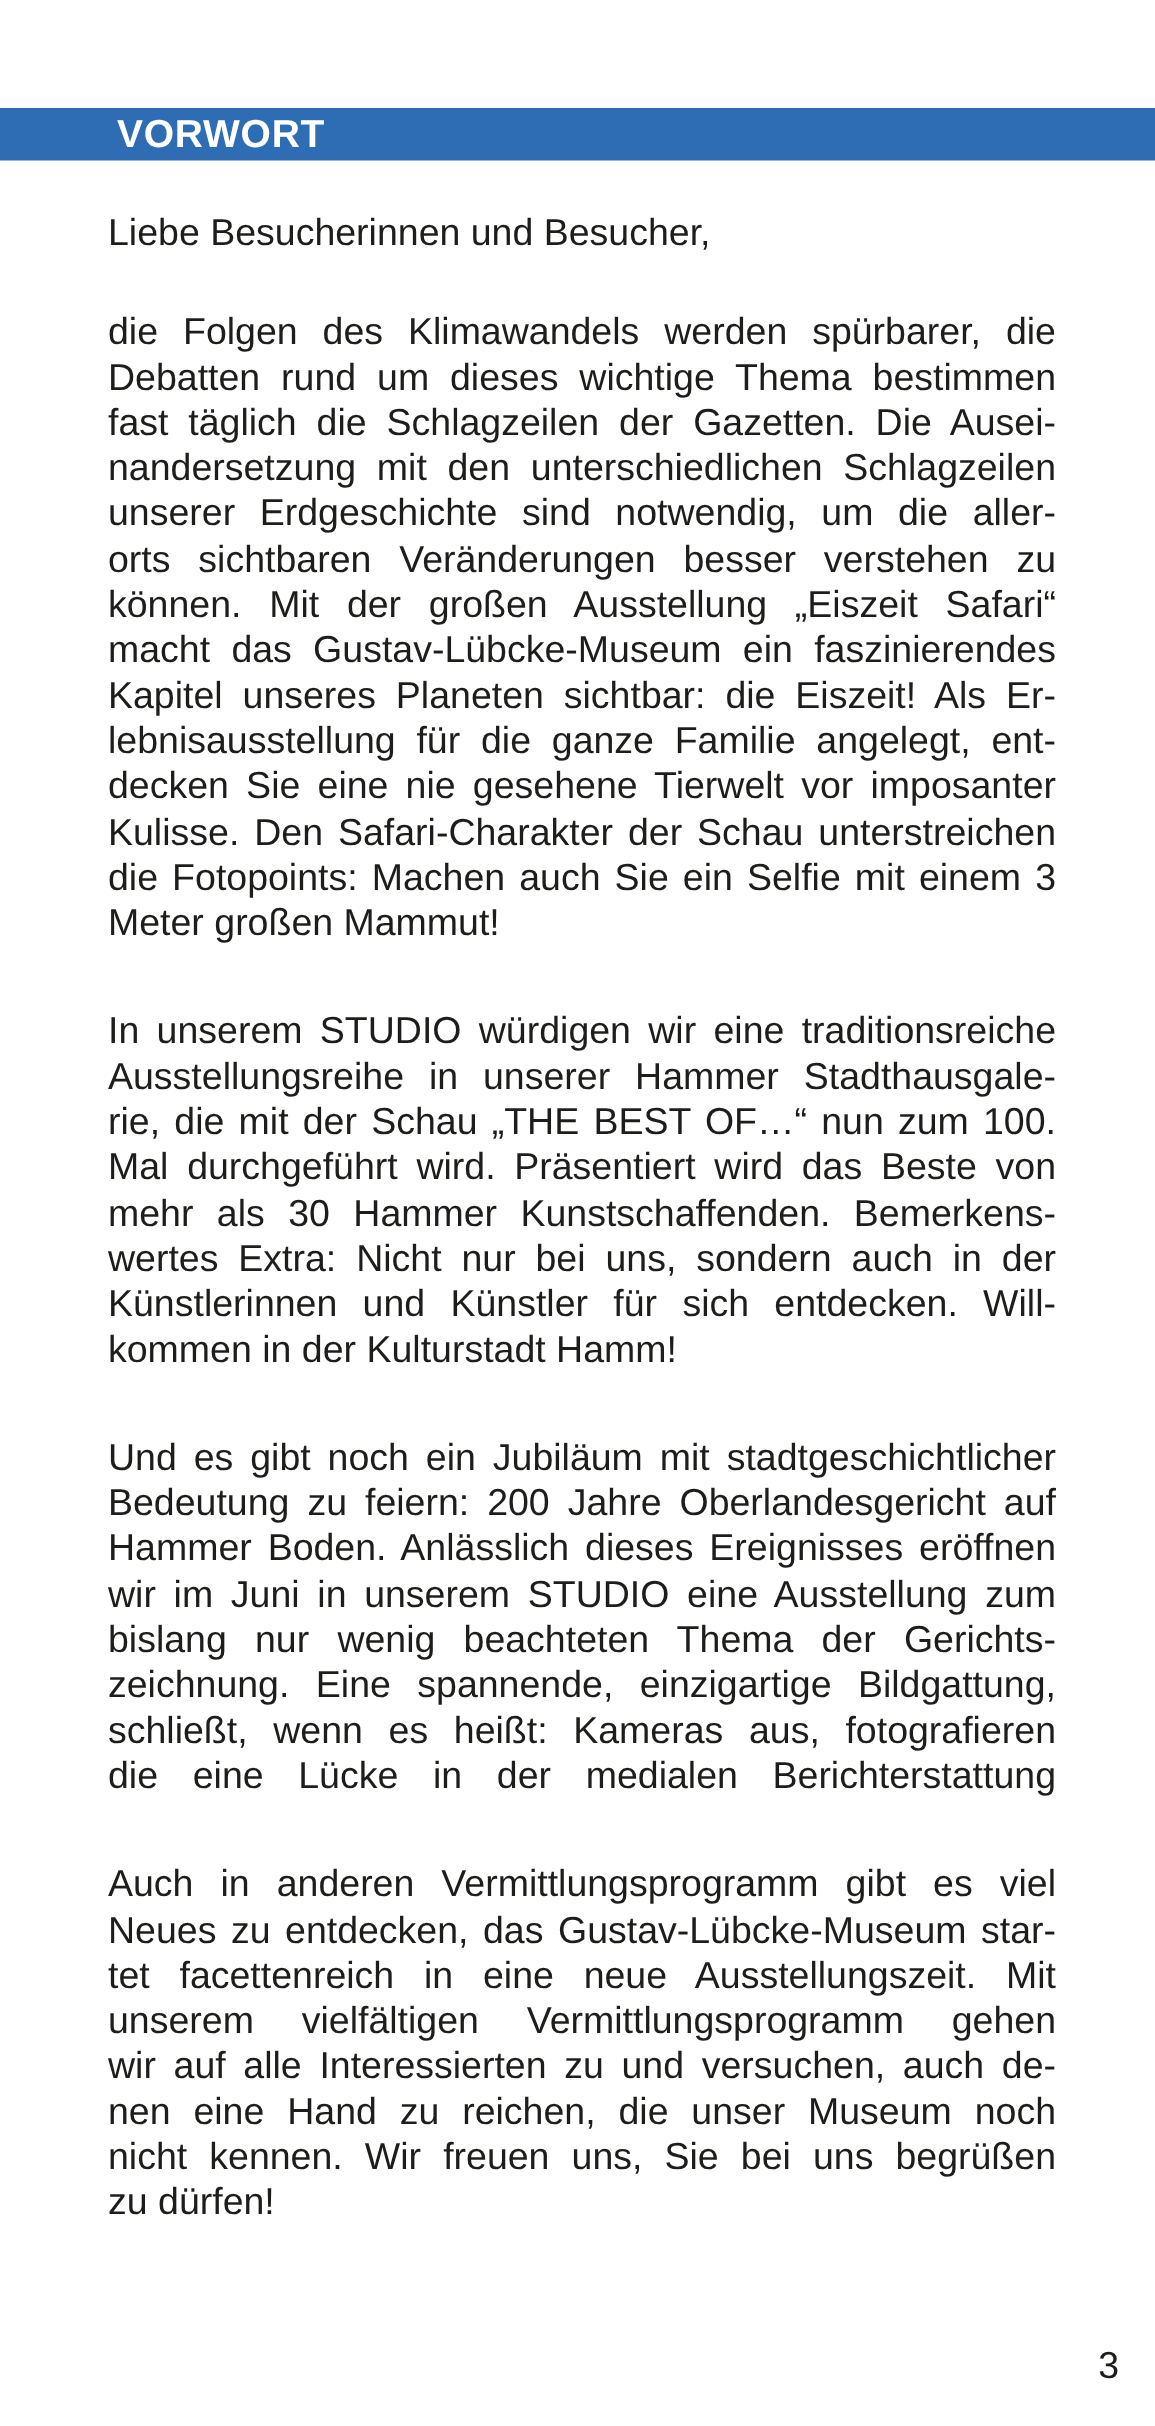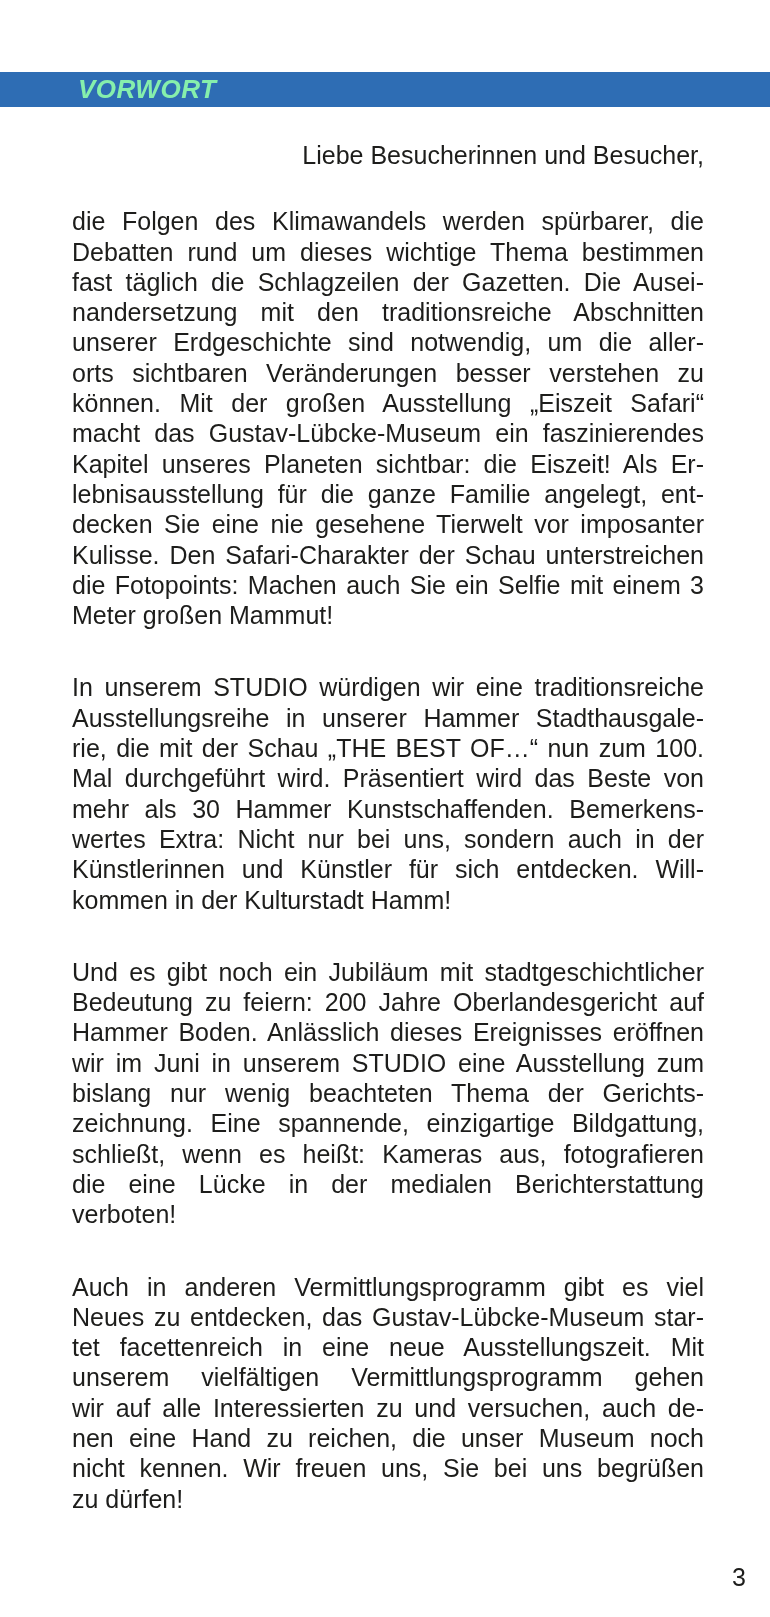--- a/index.html
+++ b/index.html
@@ -21,40 +21,39 @@
     position: absolute;
     top: 72px;
     left: 0;
     width: 770px;
     height: 35px;
     background: #2e6db4;
     display: flex;
     align-items: center;
   }
   .header-title {
-    color: #86efac;
+    color: #ffffff;
     font-weight: bold;
     font-size: 26px;
     letter-spacing: 0.5px;
     padding-left: 78px;
     line-height: 1;
     padding-bottom: 2px;
-    font-style: italic;
   }
   .content {
     position: absolute;
     left: 72px;
     top: 140px;
     width: 632px;
   }
   .greeting {
     font-size: 25px;
     line-height: 30.3px;
     margin: 0 0 36px 0;
-    text-align: right;
+    text-align: left;
   }
   .para {
     margin: 0 0 42px 0;
   }
   .para:last-child { margin-bottom: 0; }
   .line {
     font-size: 25px;
     line-height: 30.3px;
     text-align: justify;
     text-align-last: justify;
@@ -83,21 +82,21 @@
   </div>
 
   <div class="content">
     <p class="greeting">Liebe Besucherinnen und Besucher,</p>
 
     <div id="paragraphs-host">
         <div class="para">
           <div class="line">die Folgen des Klimawandels werden spürbarer, die</div>
           <div class="line">Debatten rund um dieses wichtige Thema bestimmen</div>
           <div class="line">fast täglich die Schlagzeilen der Gazetten. Die Ausei-</div>
-          <div class="line">nandersetzung mit den traditionsreiche Abschnitten</div>
+          <div class="line">nandersetzung mit den unterschiedlichen Schlagzeilen</div>
           <div class="line">unserer Erdgeschichte sind notwendig, um die aller-</div>
           <div class="line">orts sichtbaren Veränderungen besser verstehen zu</div>
           <div class="line">können. Mit der großen Ausstellung „Eiszeit Safari“</div>
           <div class="line">macht das Gustav-Lübcke-Museum ein faszinierendes</div>
           <div class="line">Kapitel unseres Planeten sichtbar: die Eiszeit! Als Er-</div>
           <div class="line">lebnisausstellung für die ganze Familie angelegt, ent-</div>
           <div class="line">decken Sie eine nie gesehene Tierwelt vor imposanter</div>
           <div class="line">Kulisse. Den Safari-Charakter der Schau unterstreichen</div>
           <div class="line">die Fotopoints: Machen auch Sie ein Selfie mit einem 3</div>
           <div class="line last">Meter großen Mammut!</div>
@@ -114,21 +113,20 @@
         </div>
         <div class="para">
           <div class="line">Und es gibt noch ein Jubiläum mit stadtgeschichtlicher</div>
           <div class="line">Bedeutung zu feiern: 200 Jahre Oberlandesgericht auf</div>
           <div class="line">Hammer Boden. Anlässlich dieses Ereignisses eröffnen</div>
           <div class="line">wir im Juni in unserem STUDIO eine Ausstellung zum</div>
           <div class="line">bislang nur wenig beachteten Thema der Gerichts-</div>
           <div class="line">zeichnung. Eine spannende, einzigartige Bildgattung,</div>
           <div class="line">schließt, wenn es heißt: Kameras aus, fotografieren</div>
           <div class="line">die eine Lücke in der medialen Berichterstattung</div>
-          <div class="line last">verboten!</div>
         </div>
         <div class="para">
           <div class="line">Auch in anderen Vermittlungsprogramm gibt es viel</div>
           <div class="line">Neues zu entdecken, das Gustav-Lübcke-Museum star-</div>
           <div class="line">tet facettenreich in eine neue Ausstellungszeit. Mit</div>
           <div class="line">unserem vielfältigen Vermittlungsprogramm gehen</div>
           <div class="line">wir auf alle Interessierten zu und versuchen, auch de-</div>
           <div class="line">nen eine Hand zu reichen, die unser Museum noch</div>
           <div class="line">nicht kennen. Wir freuen uns, Sie bei uns begrüßen</div>
           <div class="line last">zu dürfen!</div>

